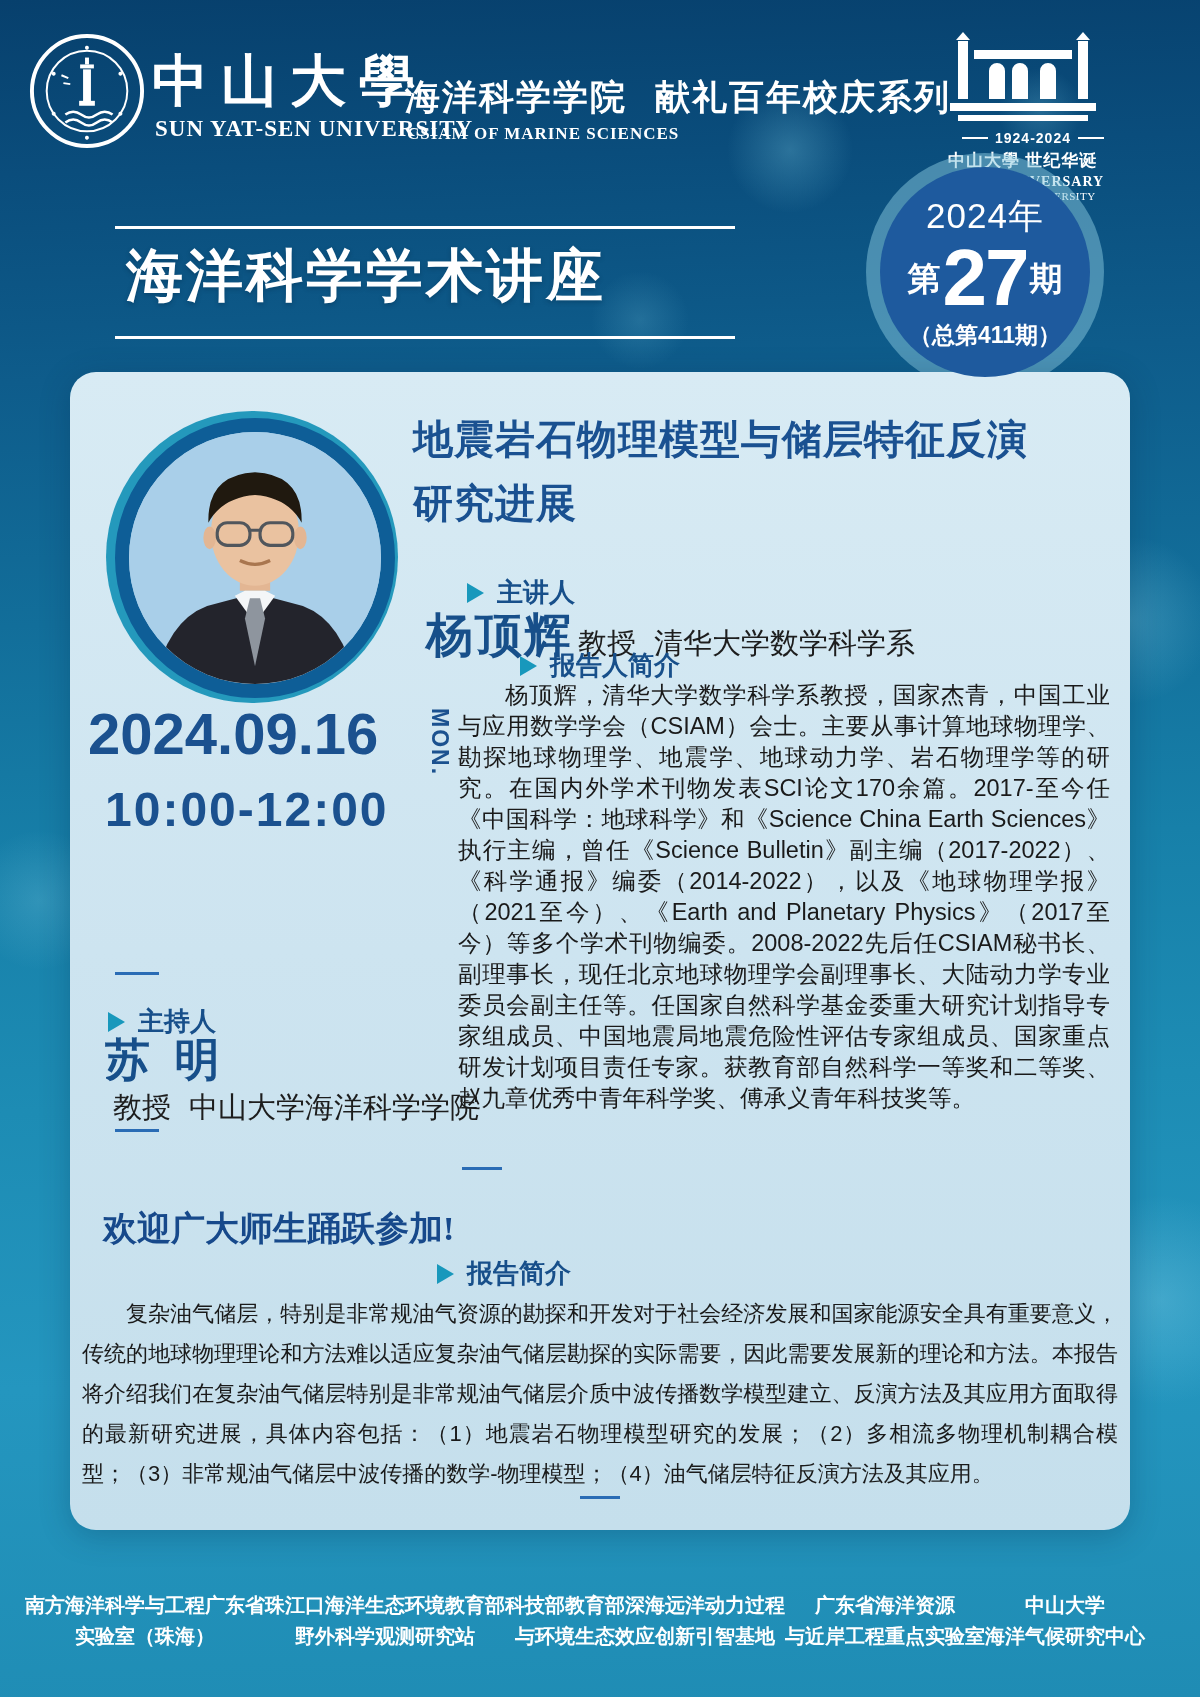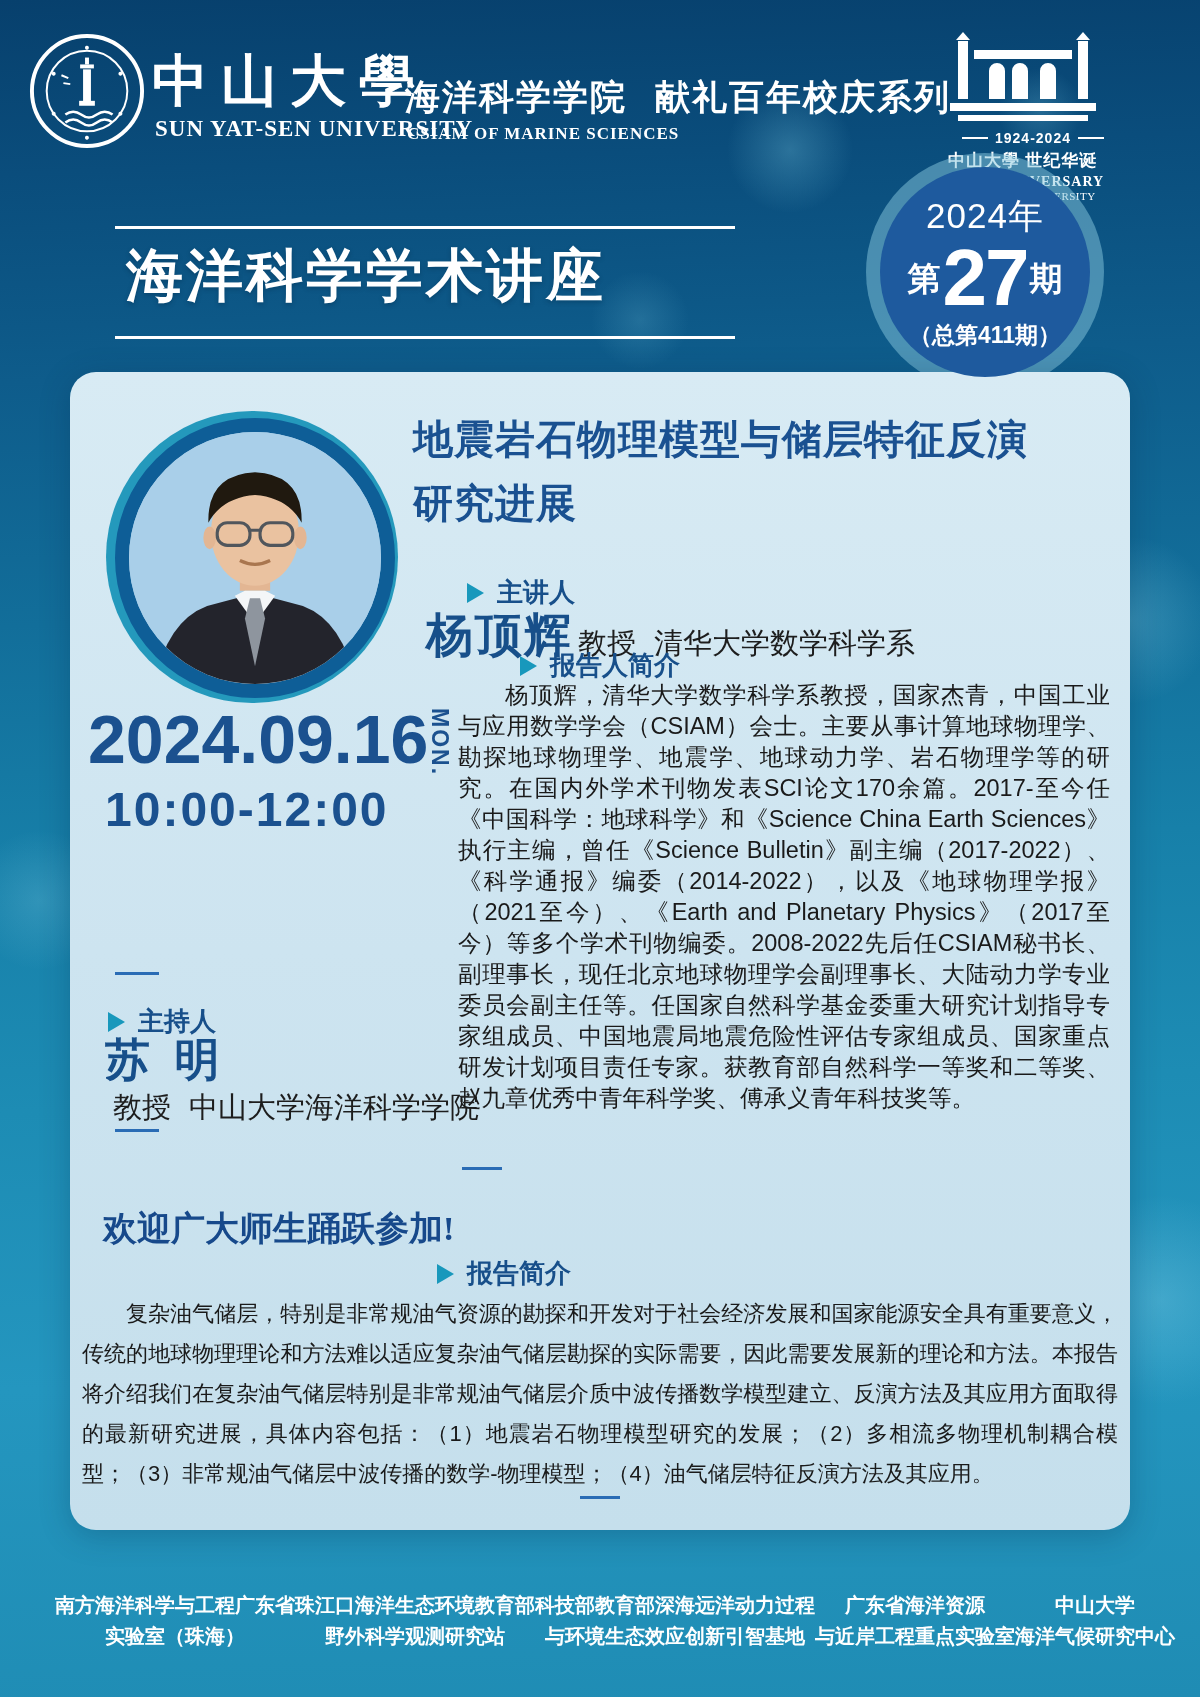--- a/index.html
+++ b/index.html
@@ -74,41 +74,41 @@
 
   .speaker-name { left:356px; top:232px; font-size:47px; font-weight:bold; color:#174f8a; letter-spacing:2px; }
   .speaker-aff { left:508px; top:252px; font-size:29px; color:#1d1d1d; white-space:nowrap; }
   .aff-gap { display:inline-block; width:18px; }
 
   .bio-head { left:450px; top:276px; }
   .bio-text { left:388px; top:308px; width:652px; font-size:23.5px; line-height:31px;
               color:#1a1a1a; text-align:justify; text-indent:2em; }
   .mini-line { height:3px; background:#2a6cb5; }
 
-  .date { left:18px; top:328px; font-size:68px; font-weight:800; color:#1b518f; white-space:nowrap; }
+  .date { left:18px; top:328px; font-size:58px; font-weight:800; color:#1b518f; white-space:nowrap; }
   .mon { left:356px; top:336px; writing-mode:vertical-rl; font-size:23px; font-weight:bold;
          color:#1b518f; letter-spacing:2px; }
   .time { left:35px; top:410px; font-size:48px; font-weight:800; color:#1b518f; letter-spacing:2px; white-space:nowrap; }
   .meeting { left:43px; top:545px; font-size:33px; font-weight:600; color:#141414; white-space:nowrap; }
 
   .host-label { left:38px; top:632px; }
   .host-name { left:35px; top:658px; font-size:45px; font-weight:bold; color:#174f8a; letter-spacing:6px; }
   .host-aff { left:43px; top:716px; font-size:29px; color:#1d1d1d; white-space:nowrap; }
 
   .welcome { left:33px; top:834px; font-family:"Liberation Serif", serif; font-size:34px;
              font-weight:bold; color:#17498b; white-space:nowrap; }
 
   .abs-head { left:367px; top:884px; }
   .abs-text { left:12px; top:922px; width:1036px; font-size:22px; line-height:40px;
               color:#1a1a1a; text-align:justify; text-indent:2em; }
   .card-endline { left:50%; transform:translateX(-50%); top:1124px; width:40px; }
 
   
   .footer { left:0; top:1545px; width:1200px; height:152px; display:flex; align-items:center;
-            justify-content:space-between; padding:0 55px; }
+            justify-content:flex-end; padding:0 55px; }
   .footer .item { color:#fff; font-weight:bold; font-size:20px; line-height:31px; text-align:center; white-space:nowrap; }
   .footer .div { width:2px; height:74px; background:rgba(255,255,255,.85); }
 </style>
 </head>
 <body>
 
 <div class="poster">
 
   <div class="abs seal">
     <svg viewBox="0 0 120 120" width="118" height="118">

